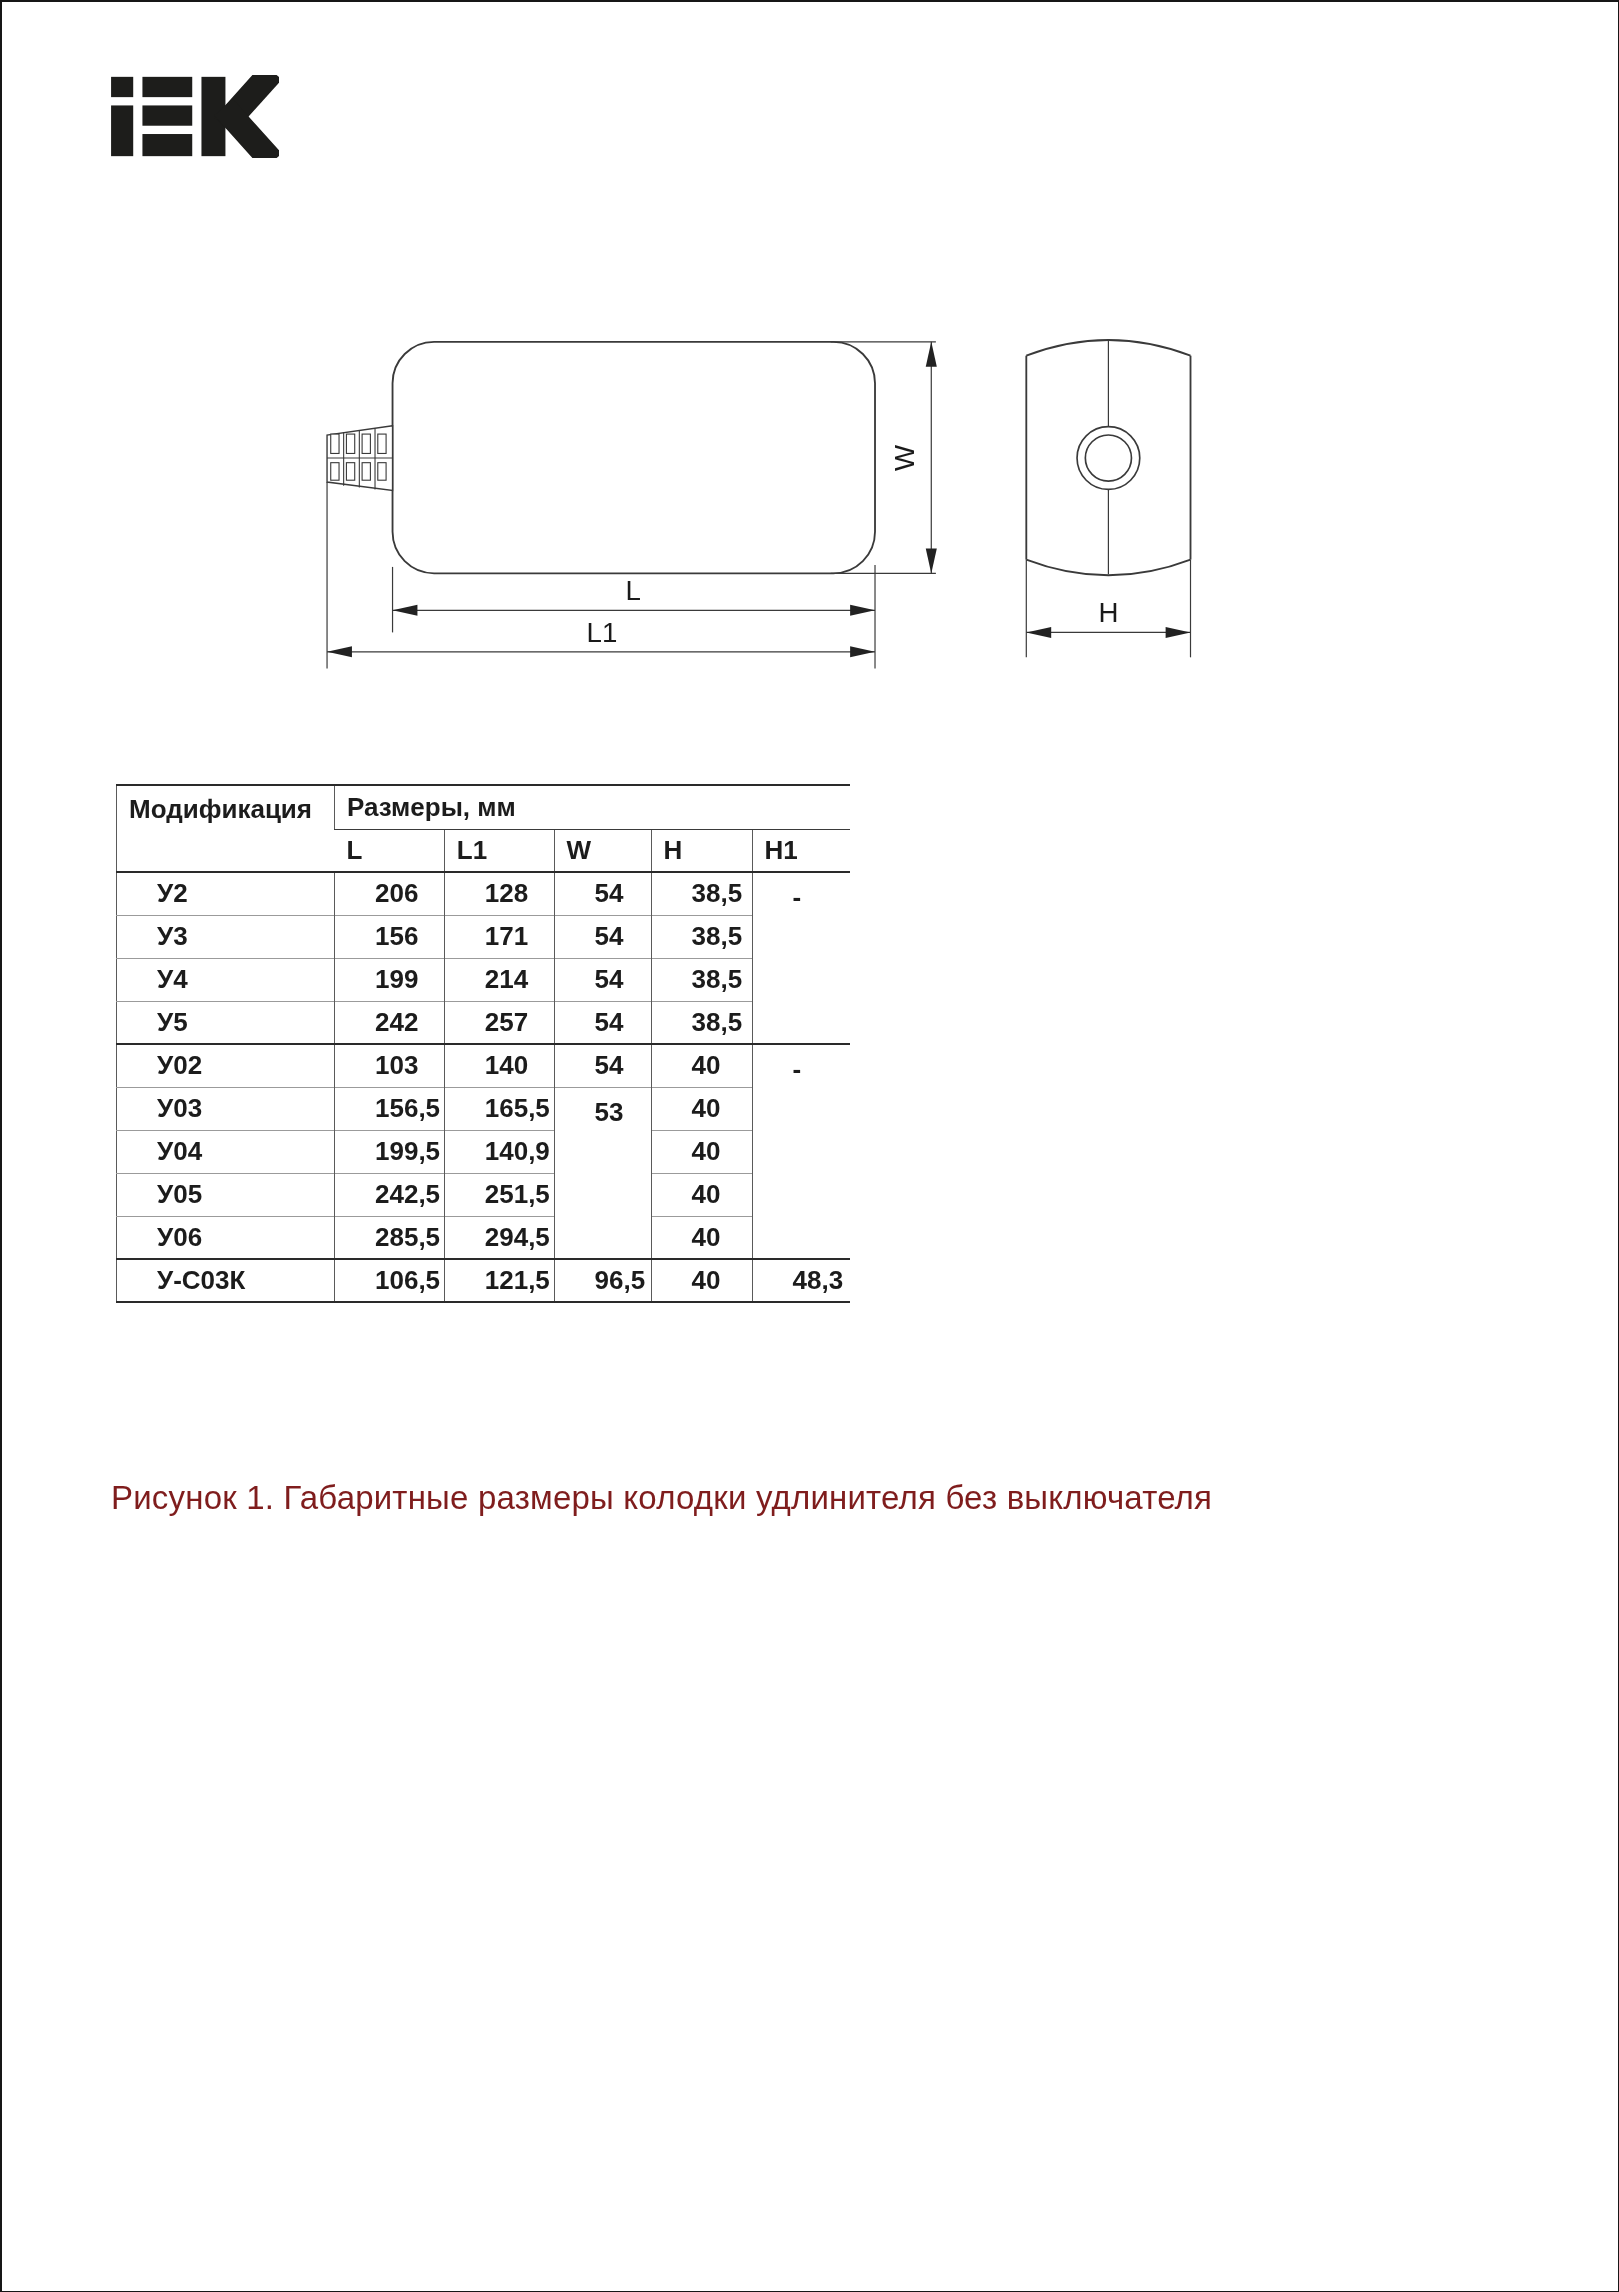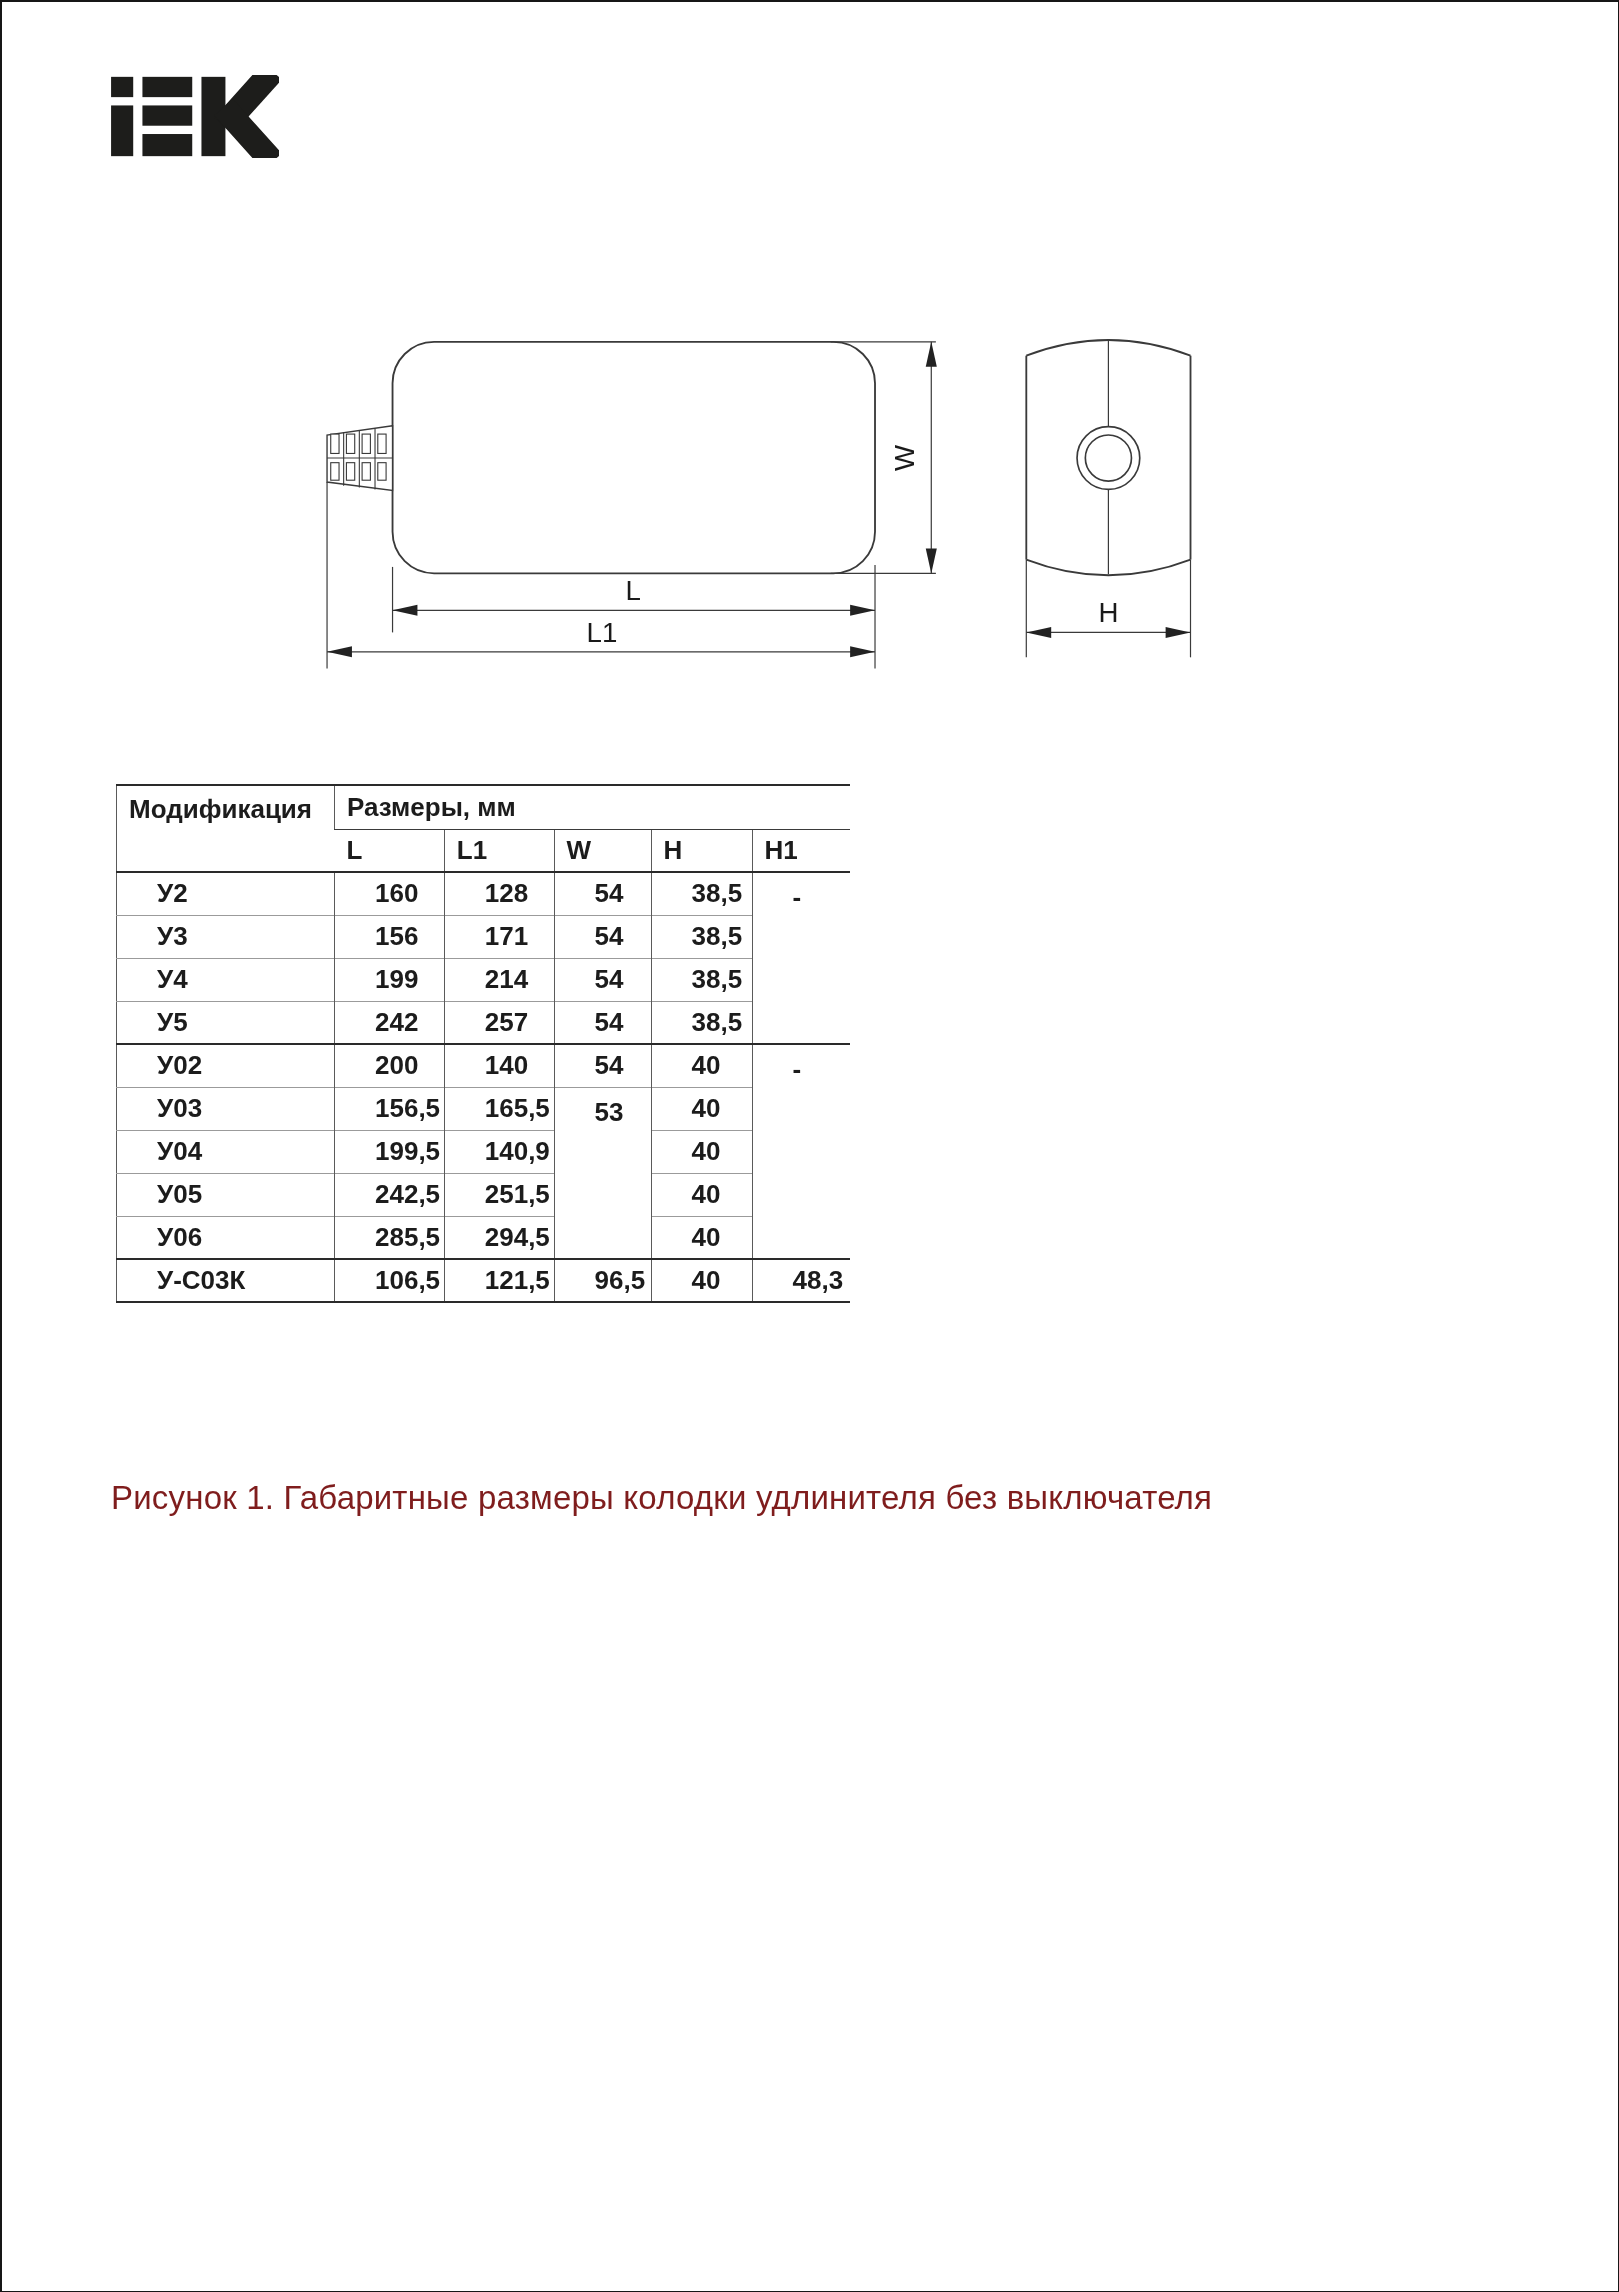--- a/index.html
+++ b/index.html
@@ -155,21 +155,21 @@
         <th>L</th>
         <th>L1</th>
         <th>W</th>
         <th>H</th>
         <th>H1</th>
       </tr>
     </thead>
     <tbody>
         <tr>
           <td>У2</td>
-          <td>160</td>
+          <td>206</td>
           <td>128</td>
           <td>54</td>
           <td>38,5</td>
           <td rowspan="4" class="merged">-</td>
         </tr>
         <tr>
           <td>У3</td>
           <td>156</td>
           <td>171</td>
           <td>54</td>
@@ -184,21 +184,21 @@
         </tr>
         <tr>
           <td>У5</td>
           <td>242</td>
           <td>257</td>
           <td>54</td>
           <td>38,5</td>
         </tr>
         <tr class="group-start">
           <td>У02</td>
-          <td>200</td>
+          <td>103</td>
           <td>140</td>
           <td>54</td>
           <td>40</td>
           <td rowspan="5" class="merged">-</td>
         </tr>
         <tr>
           <td>У03</td>
           <td>156,5</td>
           <td>165,5</td>
           <td rowspan="4" class="merged">53</td>

